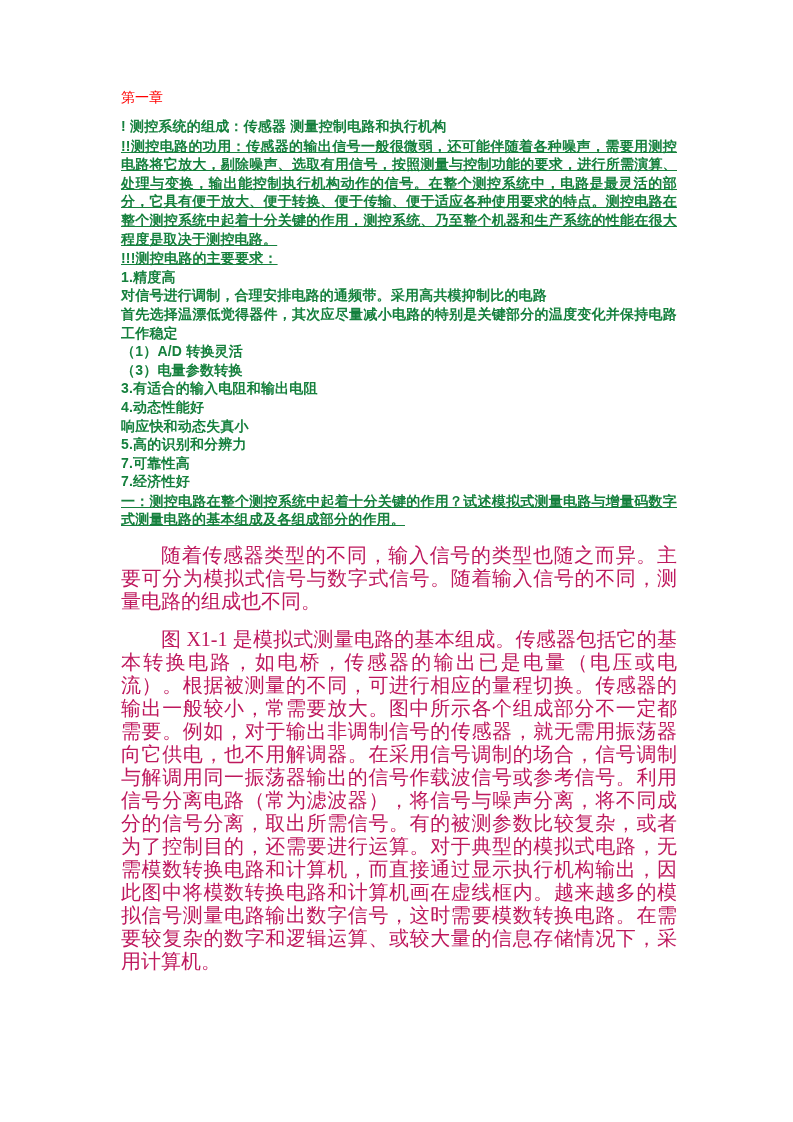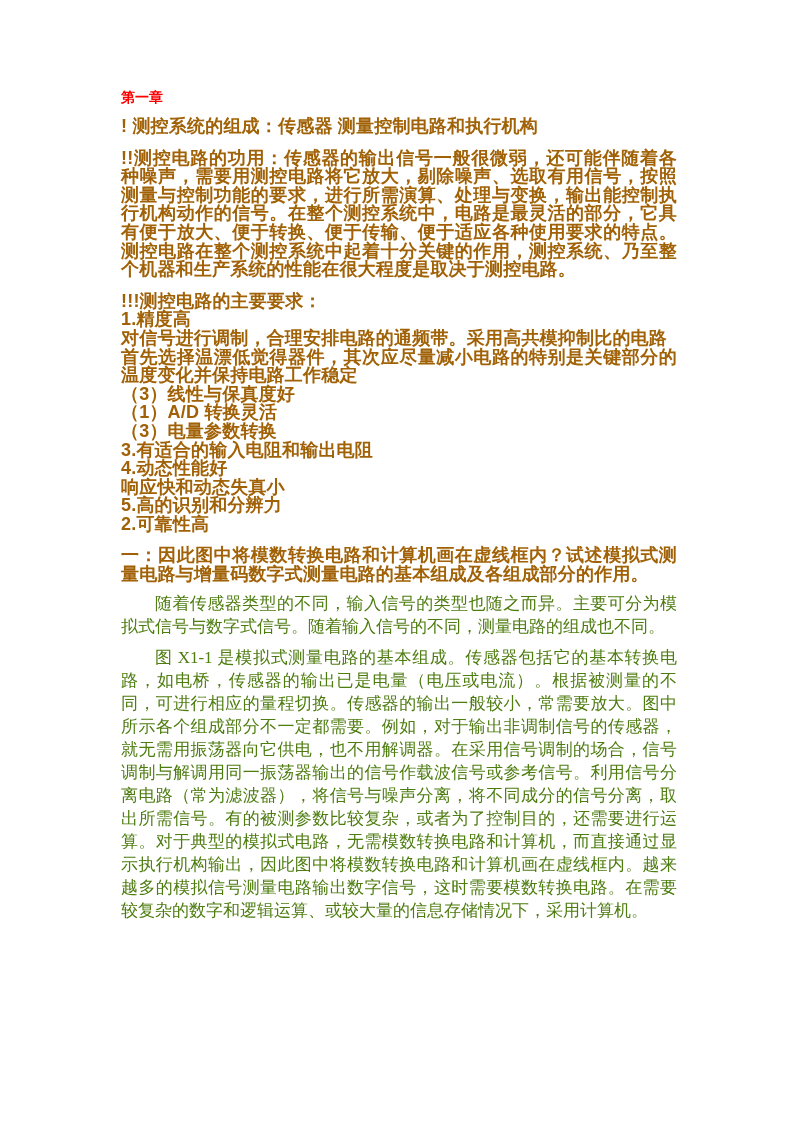--- a/index.html
+++ b/index.html
@@ -12,64 +12,65 @@
     width: 793px;
     min-height: 1122px;
     box-sizing: border-box;
     background: #ffffff;
     padding: 88px 116px 60px 121px;
   }
   .chapter {
     margin: 0 0 10px 0;
     color: #ff0000;
     font-family: "Liberation Sans", sans-serif;
-    font-weight: bold;
+    font-weight: normal;
     font-size: 14px;
     line-height: 19px;
   }
   .b {
     margin: 0;
-    color: #a16207;
+    color: #15803d;
     font-family: "Liberation Sans", sans-serif;
     font-weight: bold;
-    font-size: 18px;
+    font-size: 14px;
     line-height: 18.6px;
     text-align: justify;
     letter-spacing: 0.2px;
   }
   .b.spaced {
-    margin-top: 13px;
+    margin-top: 1px;
+    text-decoration: underline;
   }
   .n {
-    margin: 8px 0 0 0;
-    color: #4d7c0f;
+    margin: 15px 0 0 0;
+    color: #be185d;
     font-family: "Liberation Serif", serif;
-    font-size: 17px;
+    font-size: 20px;
     line-height: 23px;
     text-align: justify;
     text-indent: 2em;
   }
 </style>
 </head>
 <body>
 
 <div class="page">
   <p class="chapter">第一章</p>
 
   <p class="b">! 测控系统的组成：传感器 测量控制电路和执行机构</p>
   <p class="b spaced">!!测控电路的功用：传感器的输出信号一般很微弱，还可能伴随着各种噪声，需要用测控电路将它放大，剔除噪声、选取有用信号，按照测量与控制功能的要求，进行所需演算、处理与变换，输出能控制执行机构动作的信号。在整个测控系统中，电路是最灵活的部分，它具有便于放大、便于转换、便于传输、便于适应各种使用要求的特点。测控电路在整个测控系统中起着十分关键的作用，测控系统、乃至整个机器和生产系统的性能在很大程度是取决于测控电路。</p>
   <p class="b spaced">!!!测控电路的主要要求：</p>
   <p class="b">1.精度高</p>
   <p class="b">对信号进行调制，合理安排电路的通频带。采用高共模抑制比的电路</p>
   <p class="b">首先选择温漂低觉得器件，其次应尽量减小电路的特别是关键部分的温度变化并保持电路工作稳定</p>
-  <p class="b">（3）线性与保真度好</p>
   <p class="b">（1）A/D 转换灵活</p>
   <p class="b">（3）电量参数转换</p>
   <p class="b">3.有适合的输入电阻和输出电阻</p>
   <p class="b">4.动态性能好</p>
   <p class="b">响应快和动态失真小</p>
   <p class="b">5.高的识别和分辨力</p>
-  <p class="b">2.可靠性高</p>
-  <p class="b spaced">一：因此图中将模数转换电路和计算机画在虚线框内？试述模拟式测量电路与增量码数字式测量电路的基本组成及各组成部分的作用。</p>
+  <p class="b">7.可靠性高</p>
+  <p class="b">7.经济性好</p>
+  <p class="b spaced">一：测控电路在整个测控系统中起着十分关键的作用？试述模拟式测量电路与增量码数字式测量电路的基本组成及各组成部分的作用。</p>
 
   <p class="n">随着传感器类型的不同，输入信号的类型也随之而异。主要可分为模拟式信号与数字式信号。随着输入信号的不同，测量电路的组成也不同。</p>
   <p class="n">图 X1-1 是模拟式测量电路的基本组成。传感器包括它的基本转换电路，如电桥，传感器的输出已是电量（电压或电流）。根据被测量的不同，可进行相应的量程切换。传感器的输出一般较小，常需要放大。图中所示各个组成部分不一定都需要。例如，对于输出非调制信号的传感器，就无需用振荡器向它供电，也不用解调器。在采用信号调制的场合，信号调制与解调用同一振荡器输出的信号作载波信号或参考信号。利用信号分离电路（常为滤波器），将信号与噪声分离，将不同成分的信号分离，取出所需信号。有的被测参数比较复杂，或者为了控制目的，还需要进行运算。对于典型的模拟式电路，无需模数转换电路和计算机，而直接通过显示执行机构输出，因此图中将模数转换电路和计算机画在虚线框内。越来越多的模拟信号测量电路输出数字信号，这时需要模数转换电路。在需要较复杂的数字和逻辑运算、或较大量的信息存储情况下，采用计算机。</p>
 </div>
 
 </body></html>

